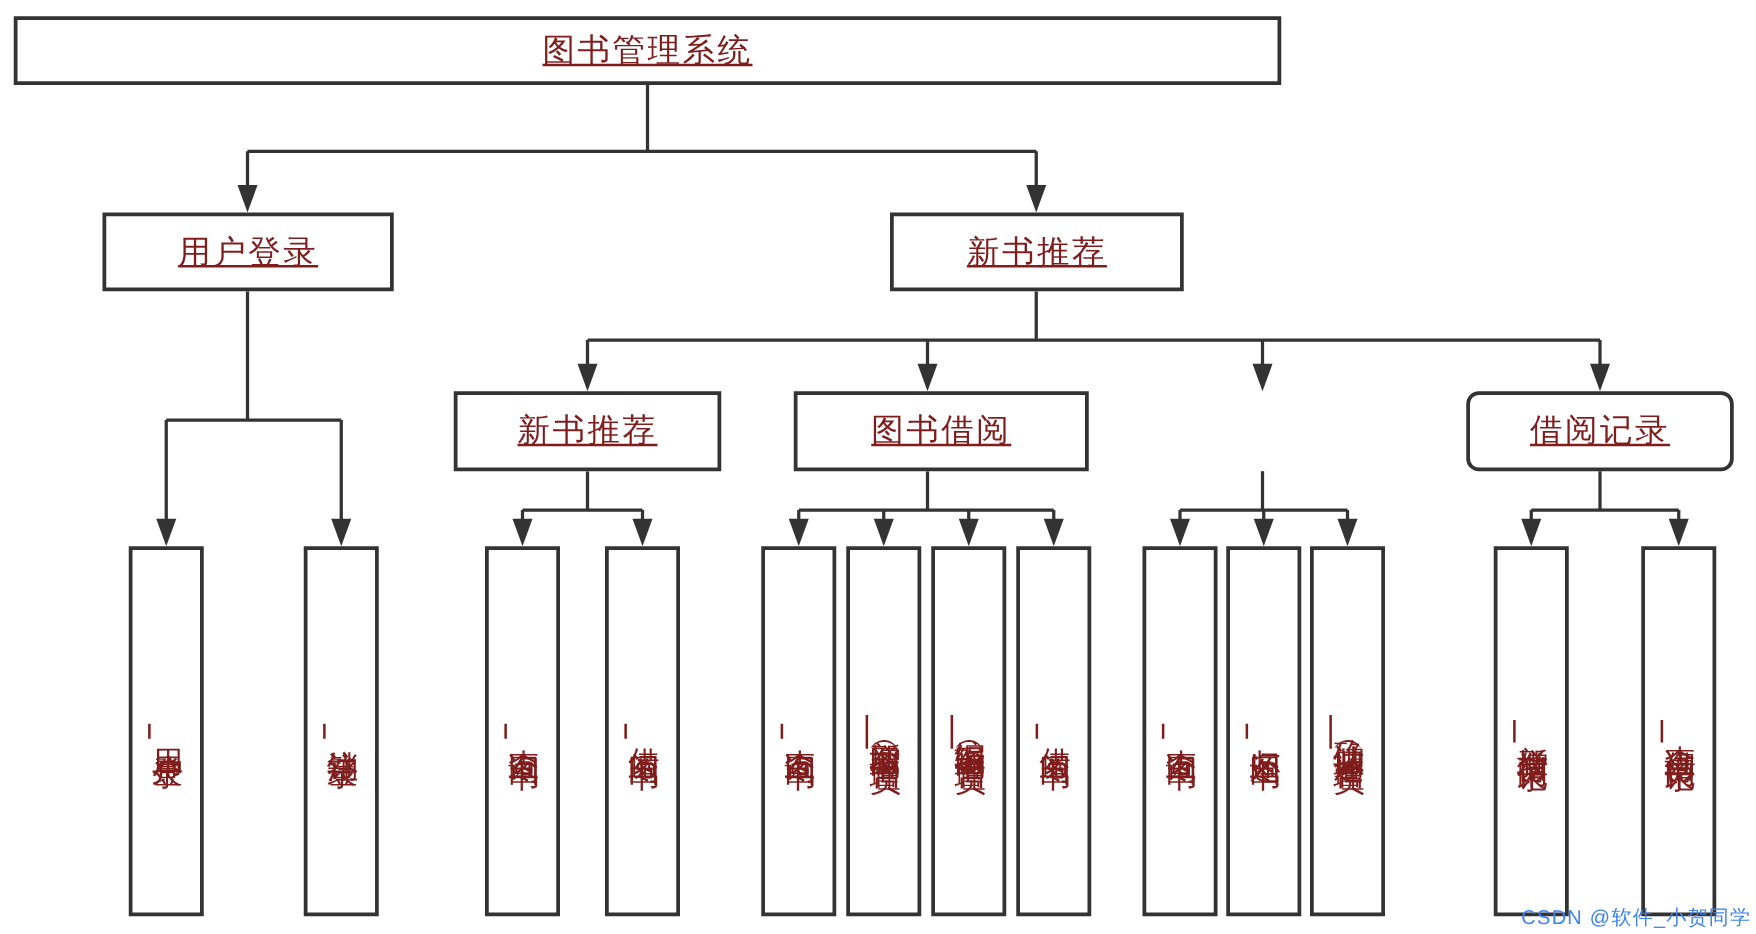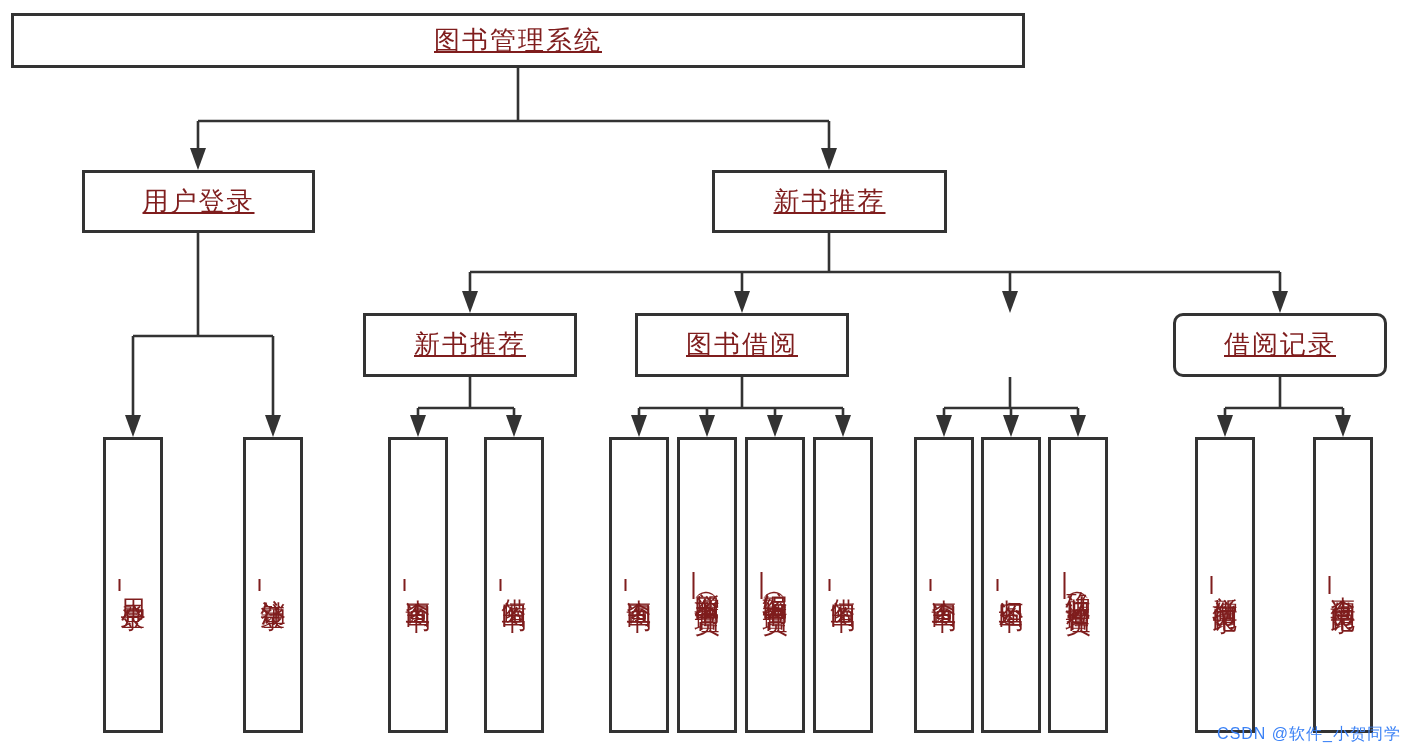--- a/index.html
+++ b/index.html
@@ -90,21 +90,21 @@
       <polygon points="1335,415 1351,415 1343,437"></polygon>
     </g>
   </svg>
 
   <div class="node" style="left:11px; top:13px; width:1014px; height:55px;">图书管理系统</div>
 
   <div class="node" style="left:82px; top:170px; width:233px; height:63px;">用户登录</div>
   <div class="node" style="left:712px; top:170px; width:235px; height:63px;">新书推荐</div>
 
   <div class="node" style="left:363px; top:313px; width:214px; height:64px;">新书推荐</div>
-  <div class="node" style="left:635px; top:313px; width:214px; height:64px;">图书借阅</div>
+  <div class="node" style="left:635px; top:313px; width:236px; height:64px;">图书借阅</div>
   <div class="node" style="left:1173px; top:313px; width:214px; height:64px;border-radius:10px;">借阅记录</div>
 
   <div class="node leaf" style="left:103px; top:437px; width:60px; height:296px;">用户登录</div>
   <div class="node leaf" style="left:243px; top:437px; width:60px; height:296px;">注销登录</div>
 
   <div class="node leaf" style="left:388px; top:437px; width:60px; height:296px;">查询图书</div>
   <div class="node leaf" style="left:484px; top:437px; width:60px; height:296px;">借阅图书</div>
 
   <div class="node leaf" style="left:609px; top:437px; width:60px; height:296px;">查询图书</div>
   <div class="node leaf" style="left:677px; top:437px; width:60px; height:296px;">新增图书（管理员）</div>

